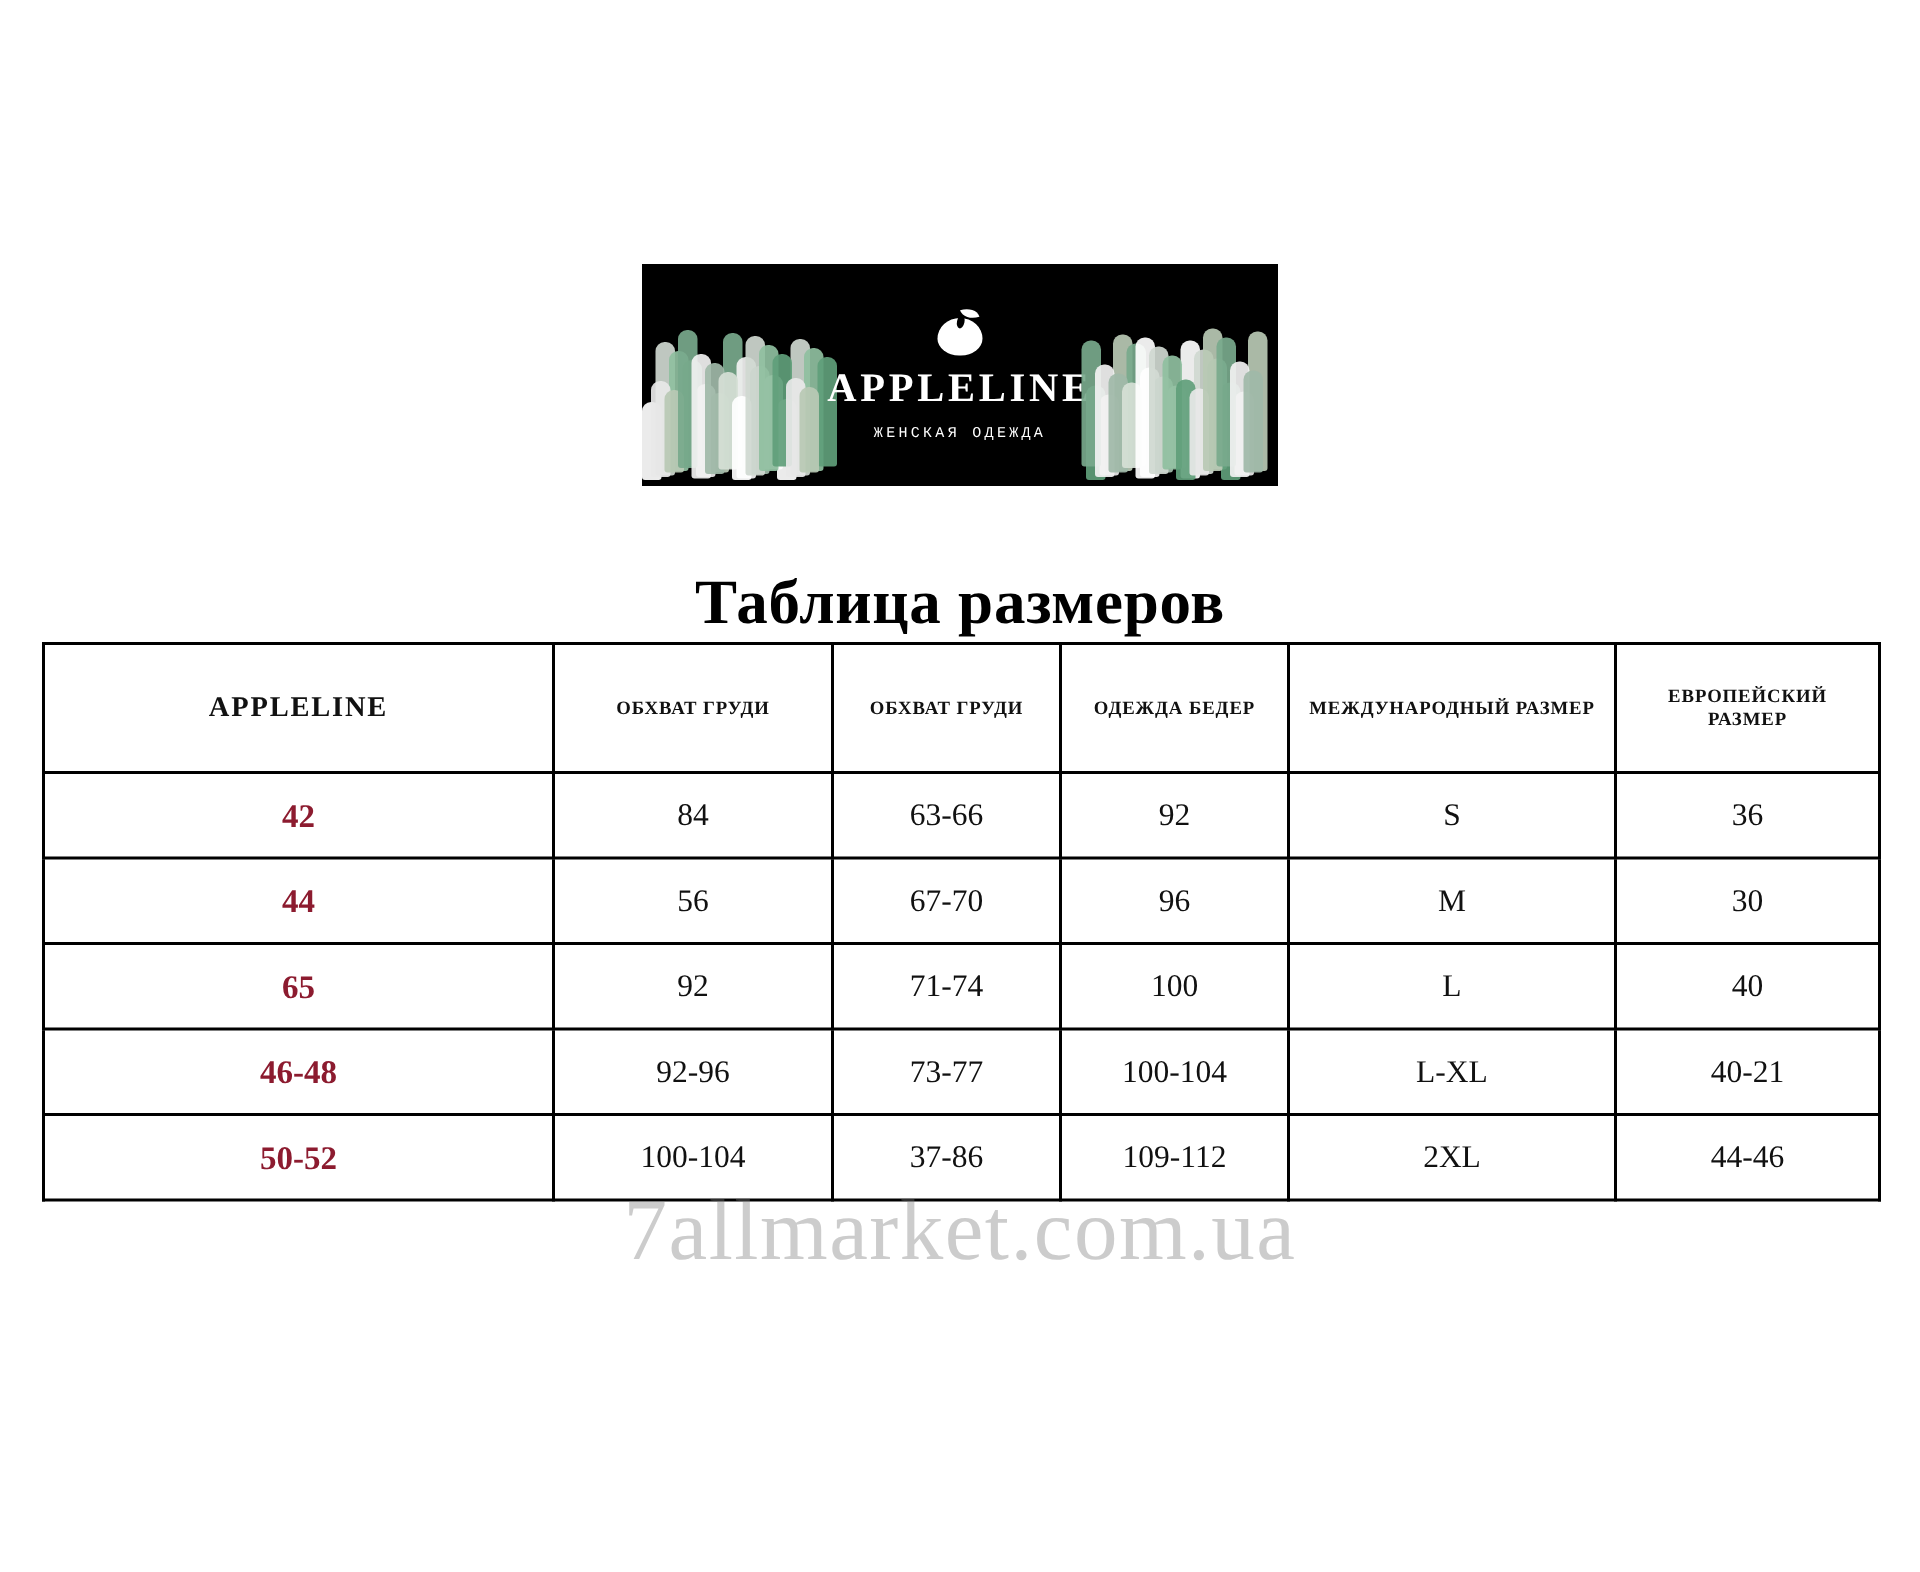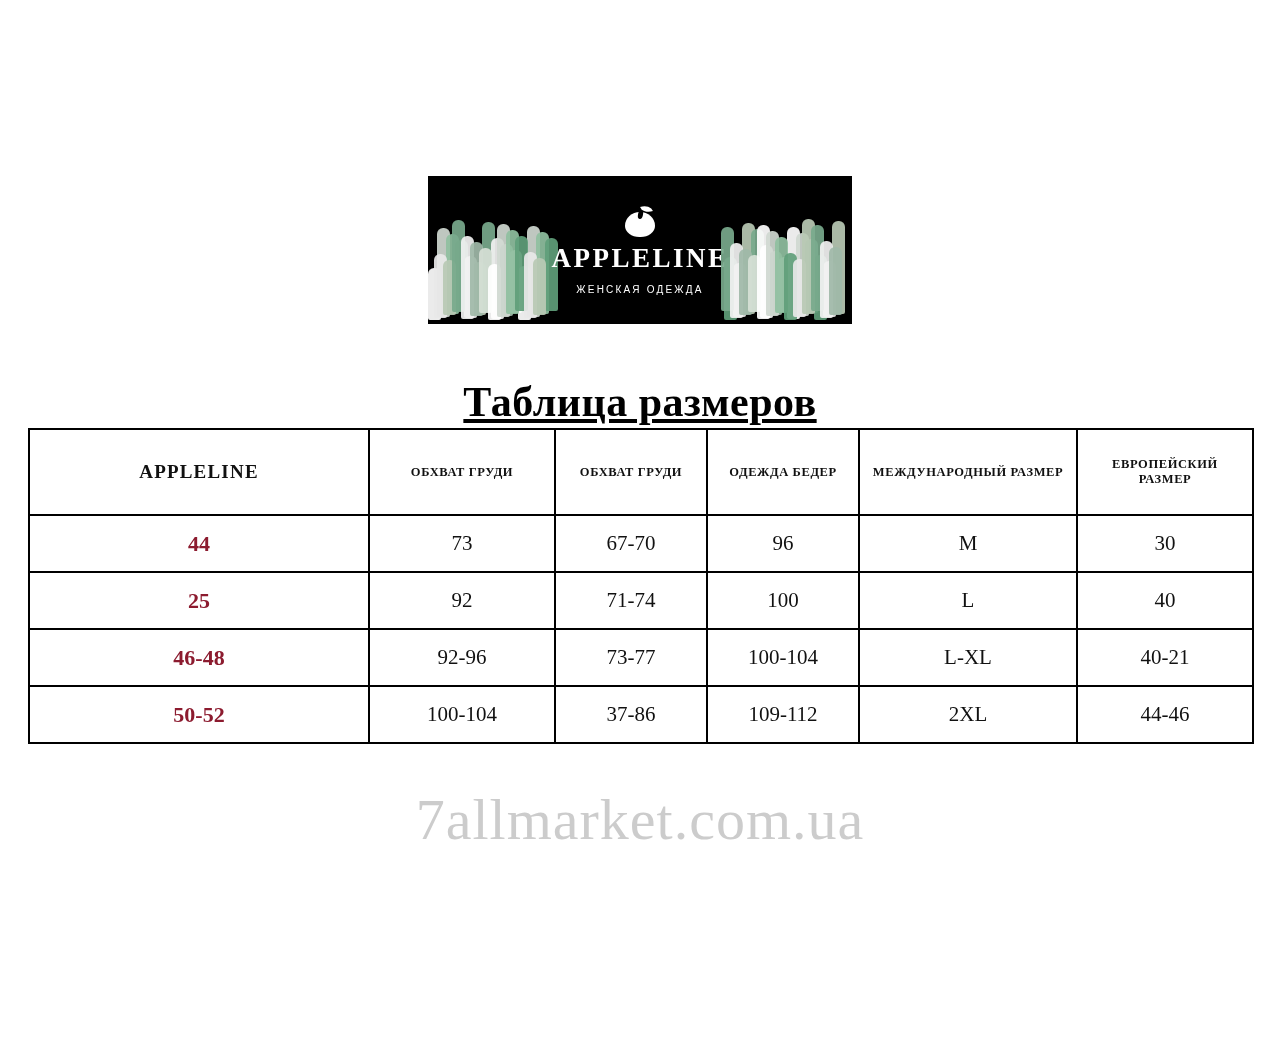--- a/index.html
+++ b/index.html
@@ -85,39 +85,38 @@
   }
   .brand-name {
     color: #ffffff;
     font-family: "Liberation Serif", serif;
     font-size: 27px;
     letter-spacing: 2.5px;
     font-weight: 700;
   }
   .brand-sub {
     color: #ffffff;
-    font-family: Liberation Sans, sans-serif;
+    font-family: Liberation Mono, monospace;
     font-size: 10px;
     letter-spacing: 2.2px;
     margin-top: 10px;
   }
 
   
   .page-title {
     position: absolute;
     left: 0;
     top: 378px;
     width: 1280px;
     text-align: center;
     font-family: "Liberation Serif", serif;
     font-size: 42px;
     font-weight: 700;
     color: #000000;
     letter-spacing: 0.5px;
-    text-decoration: underline;
   }
 
   
   .table-wrap {
     position: absolute;
     left: 28px;
     top: 428px;
     width: 1224px;
   }
   table.size-table {
@@ -267,29 +266,37 @@
         <th class="brand-col">APPLELINE</th>
         <th>ОБХВАТ ГРУДИ</th>
         <th>ОБХВАТ ГРУДИ</th>
         <th>ОДЕЖДА БЕДЕР</th>
         <th>МЕЖДУНАРОДНЫЙ РАЗМЕР</th>
         <th>ЕВРОПЕЙСКИЙ РАЗМЕР</th>
       </tr>
     </thead>
     <tbody>
       <tr>
+        <td class="size-col">42</td>
+        <td>84</td>
+        <td>63-66</td>
+        <td>92</td>
+        <td>S</td>
+        <td>36</td>
+      </tr>
+      <tr>
         <td class="size-col">44</td>
-        <td>73</td>
+        <td>56</td>
         <td>67-70</td>
         <td>96</td>
         <td>M</td>
         <td>30</td>
       </tr>
       <tr>
-        <td class="size-col">25</td>
+        <td class="size-col">65</td>
         <td>92</td>
         <td>71-74</td>
         <td>100</td>
         <td>L</td>
         <td>40</td>
       </tr>
       <tr>
         <td class="size-col">46-48</td>
         <td>92-96</td>
         <td>73-77</td>

